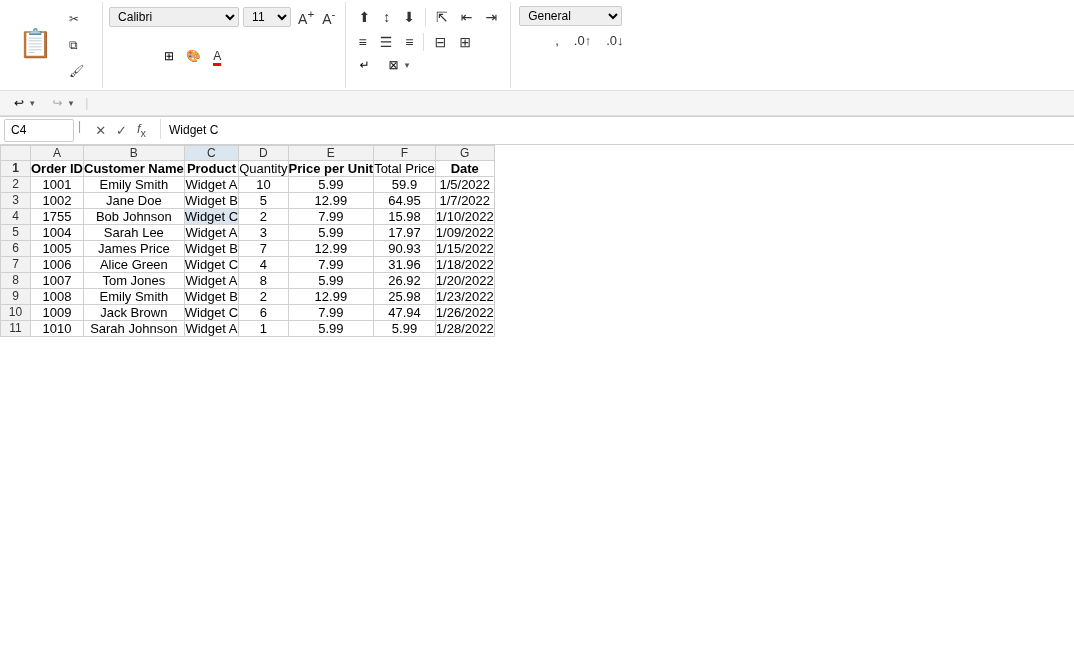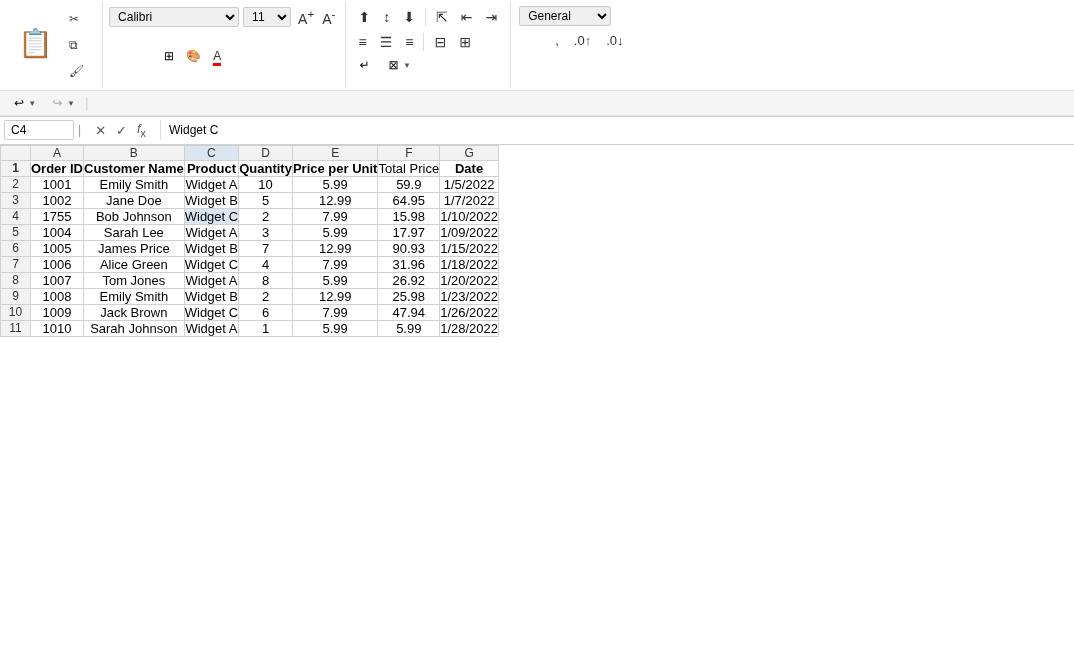--- a/index.html
+++ b/index.html
@@ -38,31 +38,31 @@
     
     .align-group { display: flex; flex-direction: column; padding: 4px 8px; border-right: 1px solid #e0e0e0; gap: 3px; }
     .align-row { display: flex; gap: 3px; }
     .align-btn { border: none; background: transparent; cursor: pointer; padding: 3px 5px; border-radius: 2px; font-size: 14px; color: #333; }
     .wrap-merge-row { display: flex; align-items: center; gap: 4px; }
     .wrap-btn { border: none; background: transparent; cursor: pointer; padding: 2px 6px; font-size: 12px; border-radius: 2px; display: flex; align-items: center; gap: 3px; }
     .merge-btn { border: none; background: transparent; cursor: pointer; padding: 2px 6px; font-size: 12px; border-radius: 2px; display: flex; align-items: center; gap: 3px; }
 
     
     .number-group { display: flex; flex-direction: column; padding: 4px 8px; }
-    .number-select { font-size: 12px; padding: 1px 4px; border: 1px solid #ccc; border-radius: 2px; width: 92px; }
+    .number-select { font-size: 12px; padding: 1px 4px; border: 1px solid #ccc; border-radius: 2px; width: 103px; }
     .number-btns { display: flex; gap: 3px; margin-top: 4px; }
     .number-btn { border: none; background: transparent; cursor: pointer; padding: 3px 6px; border-radius: 2px; font-size: 13px; color: #333; }
 
     
     .undo-toolbar { display: flex; align-items: center; gap: 6px; padding: 3px 8px; border-bottom: 1px solid #e0e0e0; background: #f5f5f5; }
     .undo-toolbar-btn { border: none; background: transparent; cursor: pointer; padding: 2px 6px; border-radius: 3px; font-size: 12px; display: flex; align-items: center; gap: 3px; }
     .undo-toolbar-btn.disabled { color: #aaa; cursor: default; }
 
     
-    .formula-bar { display: flex; align-items: center; border-bottom: 1px solid #d0d0d0; padding: 2px 4px; background: #fff; height: 28px; }
+    .formula-bar { display: flex; border-bottom: 1px solid #d0d0d0; padding: 2px 4px; background: #fff; height: 28px; }
     .cell-ref { border: 1px solid #ccc; padding: 2px 6px; font-size: 12px; width: 70px; border-radius: 2px; }
     .formula-icons { display: flex; align-items: center; gap: 2px; margin: 0 6px; }
     .formula-icon-btn { border: none; background: transparent; cursor: pointer; padding: 2px 4px; font-size: 13px; color: #555; }
     .formula-input { flex: 1; border: none; outline: none; font-size: 12px; padding: 2px 4px; }
     .formula-bar-sep { width: 1px; background: #ddd; height: 20px; margin: 0 4px; }
 
     
     .spreadsheet-container { overflow: auto; background: #fff; }
     .spreadsheet-table { border-collapse: collapse; font-size: 13px; }
     .spreadsheet-table th, .spreadsheet-table td { border: 1px solid #d0d0d0; padding: 0; min-width: 0; }
@@ -224,21 +224,21 @@
         <th class="col-header">F</th>
         <th class="col-header">G</th>
       </tr>
     </thead>
     <tbody id="sheet-body">
     <tr class="header-row">
           <td class="row-header">1</td>
           <td class="data-cell text-center" style="font-weight: bold;">Order ID</td>
           <td class="data-cell text-center" style="font-weight: bold;">Customer Name</td>
           <td class="data-cell text-center" style="font-weight: bold; margin-left: 12px;">Product</td>
-          <td class="data-cell text-center" style="font-weight: bold;">Quantity</td>
+          <td class="data-cell text-center" style="font-weight: normal;">Quantity</td>
           <td class="data-cell text-center" style="font-weight: bold;">Price per Unit</td>
           <td class="data-cell text-center" style="font-weight: normal;">Total Price</td>
           <td class="data-cell text-center" style="font-weight: bold;">Date</td>
         </tr>
         <tr>
           <td class="row-header">2</td>
           <td class="data-cell text-center">1001</td>
           <td class="data-cell text-center">Emily Smith</td>
           <td class="data-cell text-center">Widget A</td>
           <td class="data-cell text-center">10</td>

